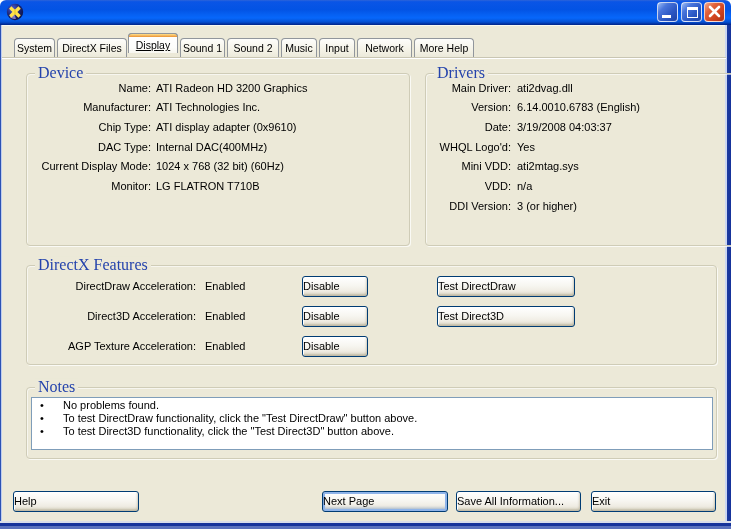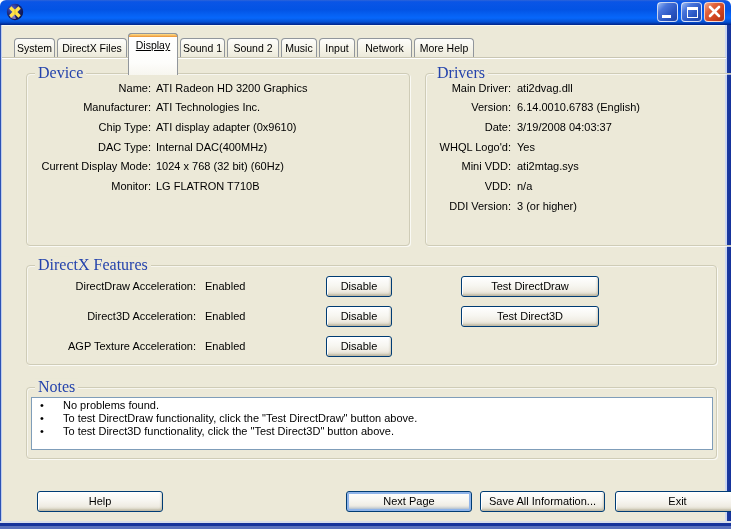--- a/index.html
+++ b/index.html
@@ -45,21 +45,21 @@
 
   
   .tab {
     position:absolute; top:38px; height:20px;
     background:linear-gradient(180deg,#FDFDFB 0%,#F4F2E6 60%,#EAE8D8 100%);
     border:1px solid #91969C; border-bottom:none;
     border-radius:4px 4px 0 0;
     text-align:center; line-height:19px; font-size:10.5px; white-space:nowrap;
   }
   .tab.active {
-    top:33px; height:42px; z-index:3;
+    top:33px; height:20px; z-index:3;
     background:linear-gradient(180deg,#FFFFFF 0%,#FDFDFB 70%,#F7F6EF 100%);
     line-height:23px;
     text-decoration:underline;
   }
   .tab.active::before {
     content:""; position:absolute; left:-1px; right:-1px; top:-1px; height:2.5px;
     border-radius:4px 4px 0 0;
     background:linear-gradient(180deg,#FFE28E 0%,#F2A94E 70%,#E8922F 100%);
     border:1px solid #91969C; border-bottom:none;
   }
@@ -90,21 +90,21 @@
   .featrow { position:absolute; left:26px; width:610px; height:21px; }
   .featrow .flabel { position:absolute; left:0; top:0; width:170px; height:21px; line-height:21px; text-align:right; white-space:nowrap; }
   .featrow .fvalue { position:absolute; left:179px; top:0; height:21px; line-height:21px; white-space:nowrap; }
 
   
   .btn {
     position:absolute; height:21px;
     border:1px solid #003C74; border-radius:3px;
     background:linear-gradient(180deg,#FFFFFF 0%,#F7F6F1 45%,#F0EDE4 72%,#E5E1D4 90%,#D8D4C4 100%);
     box-shadow:inset 1px 1px 0 #FFFFFF, inset -1px -2px 2px rgba(160,150,125,0.45);
-    text-align:center; line-height:19px; font-size:11px; white-space:nowrap; cursor:default;margin-left:24px;
+    text-align:left; line-height:19px; font-size:11px; white-space:nowrap; cursor:default;
   }
   .btn.default {
     box-shadow:inset 0 0 0 2px #8FB4E9, inset 0 -3px 3px rgba(70,120,200,0.4);
   }
   .btn.disable { left:276px; width:66px; top:0; }
   .btn.test    { left:411px; width:138px; top:0; }
 
   
   .notes-area {
     position:absolute; left:31px; top:397px; width:682px; height:53px;

